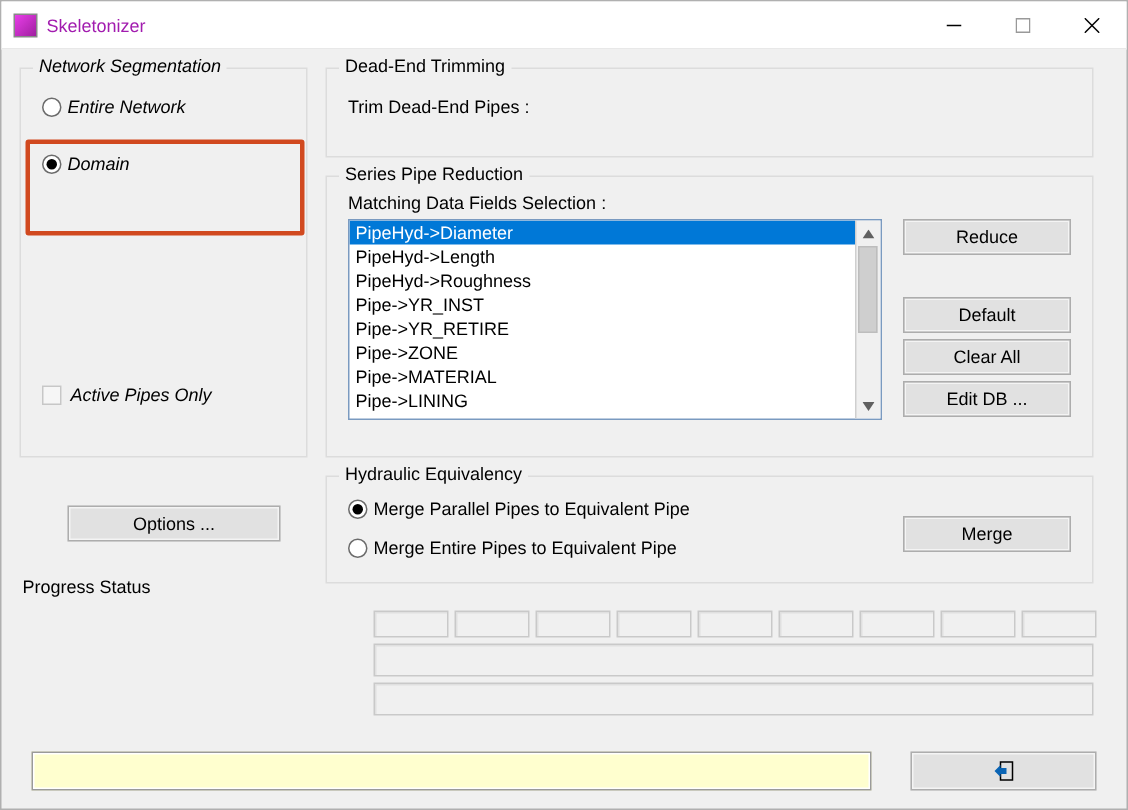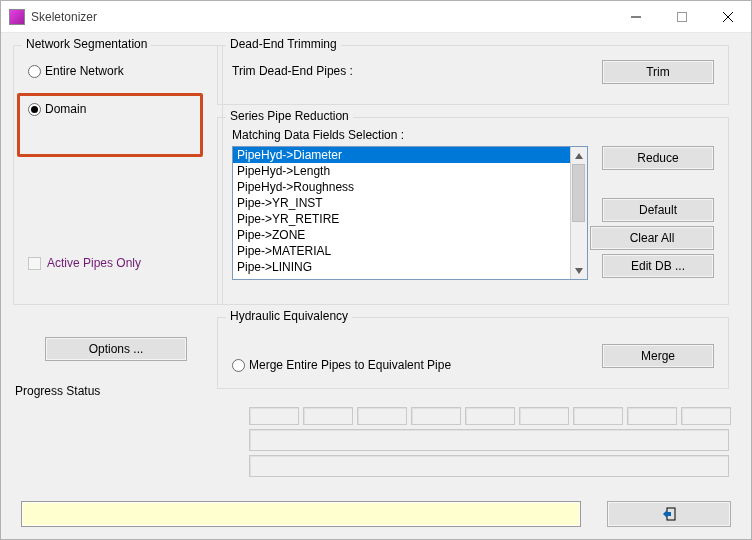--- a/index.html
+++ b/index.html
@@ -1,39 +1,39 @@
 <!DOCTYPE html>
 <html><head>
 <meta charset="utf-8">
 <style>
   * { box-sizing: border-box; font-family: "Segoe UI", Tahoma, Arial, sans-serif; font-size: 12px; }
   html, body { margin: 0; padding: 0; }
   body { background: #fff; }
   .window { width: 752px; height: 540px; border: 1px solid #b0b0b0; background: #f0f0f0; position: relative; }
   .titlebar { height: 32px; background: #fff; display: flex; align-items: center; border-bottom: 1px solid #e8e8e8; }
   .title-icon { width: 16px; height: 16px; margin: 0 6px 0 8px; background: linear-gradient(135deg, #e83ee8 0%, #a020a0 100%); border: 1px solid #888; }
-  .title-text { flex: 1; font-size: 12px; color: #404040; }
+  .title-text { flex: 1; font-size: 12px; color: #a21caf; }
   .win-btns { display: flex; height: 100%; }
   .win-btn { width: 46px; height: 100%; display: flex; align-items: center; justify-content: center; color: #333; }
   .win-btn svg { pointer-events: none; }
 
   .client { position: absolute; top: 32px; left: 0; right: 0; bottom: 0; padding: 10px 12px 10px 12px; }
 
   
   .group { position: absolute; border: 1px solid #dcdcdc; background: transparent; }
   .group > .caption { position: absolute; top: -9px; left: 8px; padding: 0 4px; background: #f0f0f0; color: #000; font-size: 12px; }
 
   
   .radio { display: flex; align-items: center; gap: 4px; cursor: default; position: absolute; }
   .radio-dot { width: 13px; height: 13px; border: 1px solid #6b6b6b; border-radius: 50%; background: #fff; position: relative; display:inline-block; }
   .radio-dot.checked::after { content: ""; width: 7px; height: 7px; background: #000; border-radius: 50%; position: absolute; top: 2px; left: 2px; }
   .radio-label { color: #000; }
 
   
-  .checkbox { display: flex; align-items: center; gap: 6px; position: absolute; color: #701a75; }
+  .checkbox { display: flex; align-items: center; gap: 6px; position: absolute; color: #000000; }
   .checkbox-box { width: 13px; height: 13px; border: 1px solid #c7c7c7; background: #f6f6f6; }
 
   
   .btn { position: absolute; height: 24px; background: #e1e1e1; border: 1px solid #adadad; display: flex; align-items: center; justify-content: center; cursor: default; box-shadow: 0 0 0 1px #f4f4f4 inset; }
 
   
   .lbl { position: absolute; color: #000000; }
 
   
   .listbox { position: absolute; border: 1px solid #7a9ac0; background: #fff; overflow: hidden; }
@@ -81,21 +81,21 @@
         <svg width="10" height="10">
             <line x1="0" y1="0" x2="10" y2="10" stroke="#000" stroke-width="1"></line>
             <line x1="10" y1="0" x2="0" y2="10" stroke="#000" stroke-width="1"></line>
           </svg>
       </div>
     </div>
   </div>
 
   <div class="client">
 
-    <div class="group" style="left:12px; top:12px; width:210px; height:260px;">
+    <div class="group" style="left:12px; top:12px; width:192px; height:260px;font-style:italic;">
       <div class="caption">Network Segmentation</div>
 
       <div class="radio" style="left:14px; top:18px;">
         <span class="radio-dot"></span>
         <span class="radio-label">Entire Network</span>
       </div>
 
       <div class="radio" style="left:14px; top:56px;">
         <span class="radio-dot checked"></span>
         <span class="radio-label">Domain</span>
@@ -110,23 +110,20 @@
 
     <div class="highlight-rect" style="left:16px; top:60px; width:186px; height:64px;"></div>
 
     <div class="btn" style="left:44px; top:304px; width:142px;">
       <span>Options ...</span>
     </div>
 
     <div class="group" style="left:216px; top:12px; width:512px; height:60px;">
       <div class="caption">Dead-End Trimming</div>
       <div class="lbl" style="left:14px; top:18px;">Trim Dead-End Pipes :</div>
-      <div class="btn" style="right:14px; top:14px; width:112px;">
-        <span>Trim</span>
-      </div>
     </div>
 
     <div class="group" style="left:216px; top:84px; width:512px; height:188px;">
       <div class="caption">Series Pipe Reduction</div>
       <div class="lbl" style="left:14px; top:10px;">Matching Data Fields Selection :</div>
 
       <div class="listbox" style="left:14px; top:28px; width:356px; height:134px;">
         <div class="items">
           <div class="list-item selected">PipeHyd-&gt;Diameter</div>
           <div class="list-item">PipeHyd-&gt;Length</div>
@@ -151,31 +148,35 @@
             </div>
         </div>
       </div>
 
       <div class="btn" style="right:14px; top:28px; width:112px;">
         <span>Reduce</span>
       </div>
       <div class="btn" style="right:14px; top:80px; width:112px;">
         <span>Default</span>
       </div>
-      <div class="btn" style="right:14px; top:108px; width:124px;">
+      <div class="btn" style="right:14px; top:108px; width:112px;">
         <span>Clear All</span>
       </div>
       <div class="btn" style="right:14px; top:136px; width:112px;">
         <span>Edit DB ...</span>
       </div>
     </div>
 
     <div class="group" style="left:216px; top:284px; width:512px; height:72px;">
       <div class="caption">Hydraulic Equivalency</div>
 
+      <div class="radio" style="left:14px; top:14px;">
+        <span class="radio-dot checked"></span>
+        <span class="radio-label">Merge Parallel Pipes to Equivalent Pipe</span>
+      </div>
       <div class="radio" style="left:14px; top:40px;">
         <span class="radio-dot"></span>
         <span class="radio-label">Merge Entire Pipes to Equivalent Pipe</span>
       </div>
 
       <div class="btn" style="right:14px; top:26px; width:112px;">
         <span>Merge</span>
       </div>
     </div>
 

